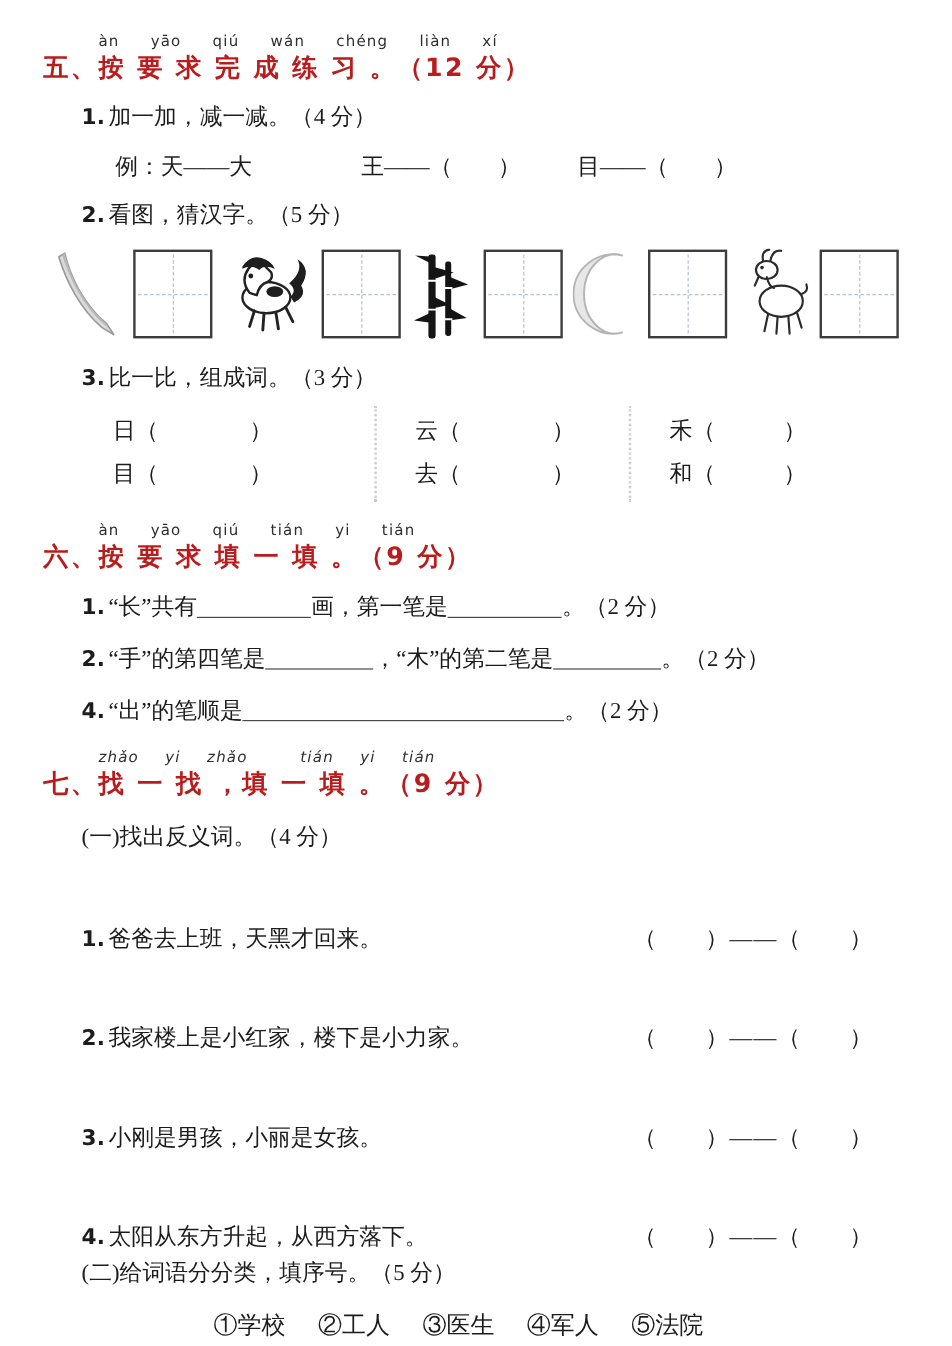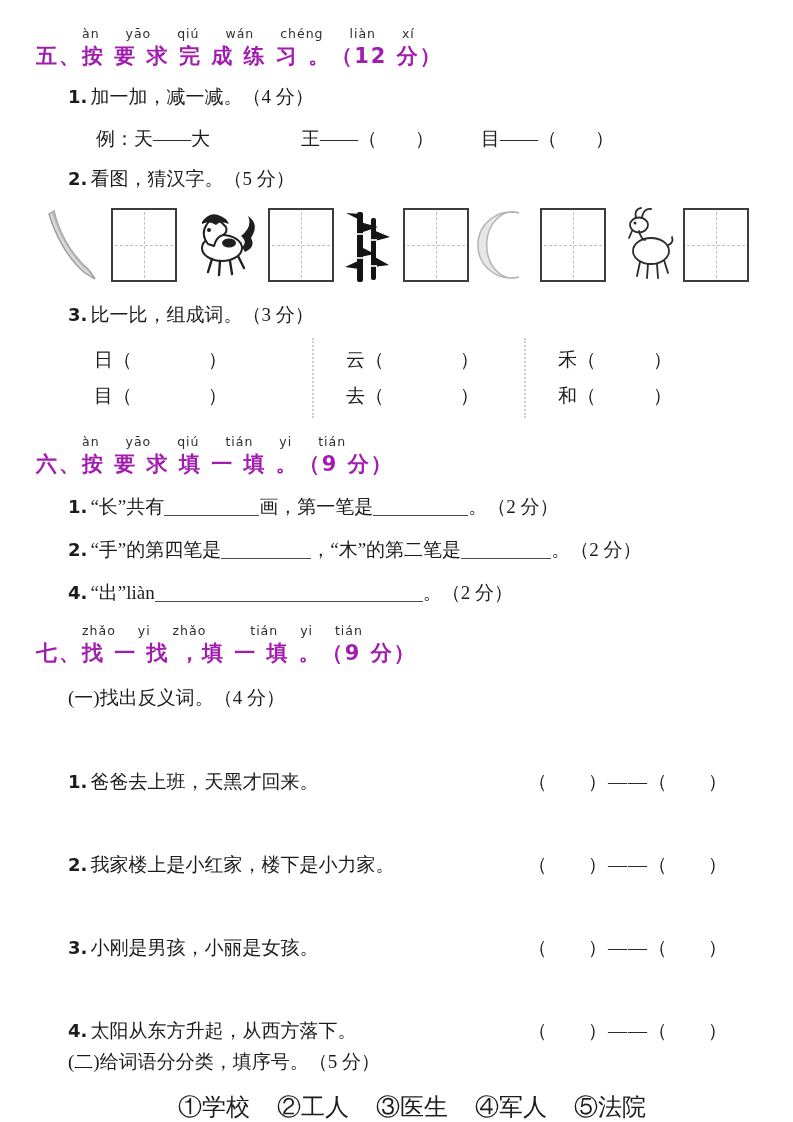--- a/index.html
+++ b/index.html
@@ -12,24 +12,24 @@
     overflow:hidden;
   }
   .page { width:793px; height:819px; padding:26px 50px 0 36px; position:relative; }
 
   
   .pinyin {
     font-family:"DejaVu Sans","Liberation Sans",sans-serif;
     font-size:12.5px; color:#2e2e2e; letter-spacing:1px; word-spacing:8px;
     margin:0 0 1px 46px; white-space:pre;
   }
-  .pinyin.sm { word-spacing:6px; }
+  .pinyin.sm { word-spacing:6px;font-style:italic; }
   .sec-heading {
     font-family:"DejaVu Sans","Liberation Sans",sans-serif;
-    font-weight:bold; font-size:21px; letter-spacing:2px; color:#a21caf;
+    font-weight:bold; font-size:21px; letter-spacing:2px; color:#b91c1c;
     margin:0 0 0 0;
   }
   .q-line { font-size:19px; margin-left:32px; margin-top:14px; }
   .q-num { font-family:"DejaVu Sans","Liberation Sans",sans-serif; font-weight:bold; font-size:18px; margin-right:3px; }
 
   
   .ex-row { display:flex; margin-left:60px; margin-top:16px; font-size:19px; }
   .ex-row .cell1 { width:205px; }
   .ex-row .cell2 { width:180px; }
   .ex-row .cell3 { width:170px; }
@@ -65,21 +65,21 @@
   .b95 { width:95px; } .b90 { width:90px; } .b65 { width:62px; } .b85 { width:85px; }
   .b75 { width:72px; } .b270 { width:268px; }
   .score-line { font-size:19px; margin-left:56px; margin-top:12px; }
 
   
   .ant-row { display:flex; margin-left:32px; margin-top:16px; font-size:19px; align-items:baseline; }
   .ant-row .sentence { flex:1;margin-top:41px; }
   .ant-row .answer { width:215px; flex:none; letter-spacing:1px; white-space:pre; }
 
   
-  .cls-row { display:flex; gap:27px; margin-left:142px; margin-top:15px; font-size:24px; }
+  .cls-row { display:flex; gap:27px; margin-left:142px; margin-top:15px; font-size:20px; }
   .sec7-items { }
 </style>
 </head>
 <body>
 
 <div class="page">
 
   <div class="pinyin">àn  yāo  qiú  wán  chéng  liàn  xí</div>
   <div class="sec-heading">五、按 要 求 完 成 练 习 。（12 分）</div>
 
@@ -193,21 +193,21 @@
   <div class="fill-line">
     <span class="q-num">1.</span><span>“长”共有</span><span class="blank b95"></span><span>画，第一笔是</span><span class="blank b95"></span><span>。（2 分）</span>
   </div>
 
   <div class="fill-line">
     <span class="q-num">2.</span><span>“手”的第四笔是</span><span class="blank b90"></span><span>，“木”的第二笔是</span><span class="blank b90"></span><span>。（2 分）</span>
   </div>
 
 
   <div class="fill-line">
-    <span class="q-num">4.</span><span>“出”liàn</span><span class="blank b270"></span><span>。（2 分）</span>
+    <span class="q-num">4.</span><span>“出”的笔顺是</span><span class="blank b270"></span><span>。（2 分）</span>
   </div>
 
   <div class="pinyin sm" style="margin-top:16px">zhǎo  yi  zhǎo    tián  yi  tián</div>
   <div class="sec-heading">七、找 一 找 ，填 一 填 。（9 分）</div>
 
   <div class="fill-line" style="margin-top:17px">(一)找出反义词。（4 分）</div>
 
   <div class="sec7-items">
     <div class="ant-row">
       <span class="sentence"><span class="q-num">1.</span><span>爸爸去上班，天黑才回来。</span></span>

